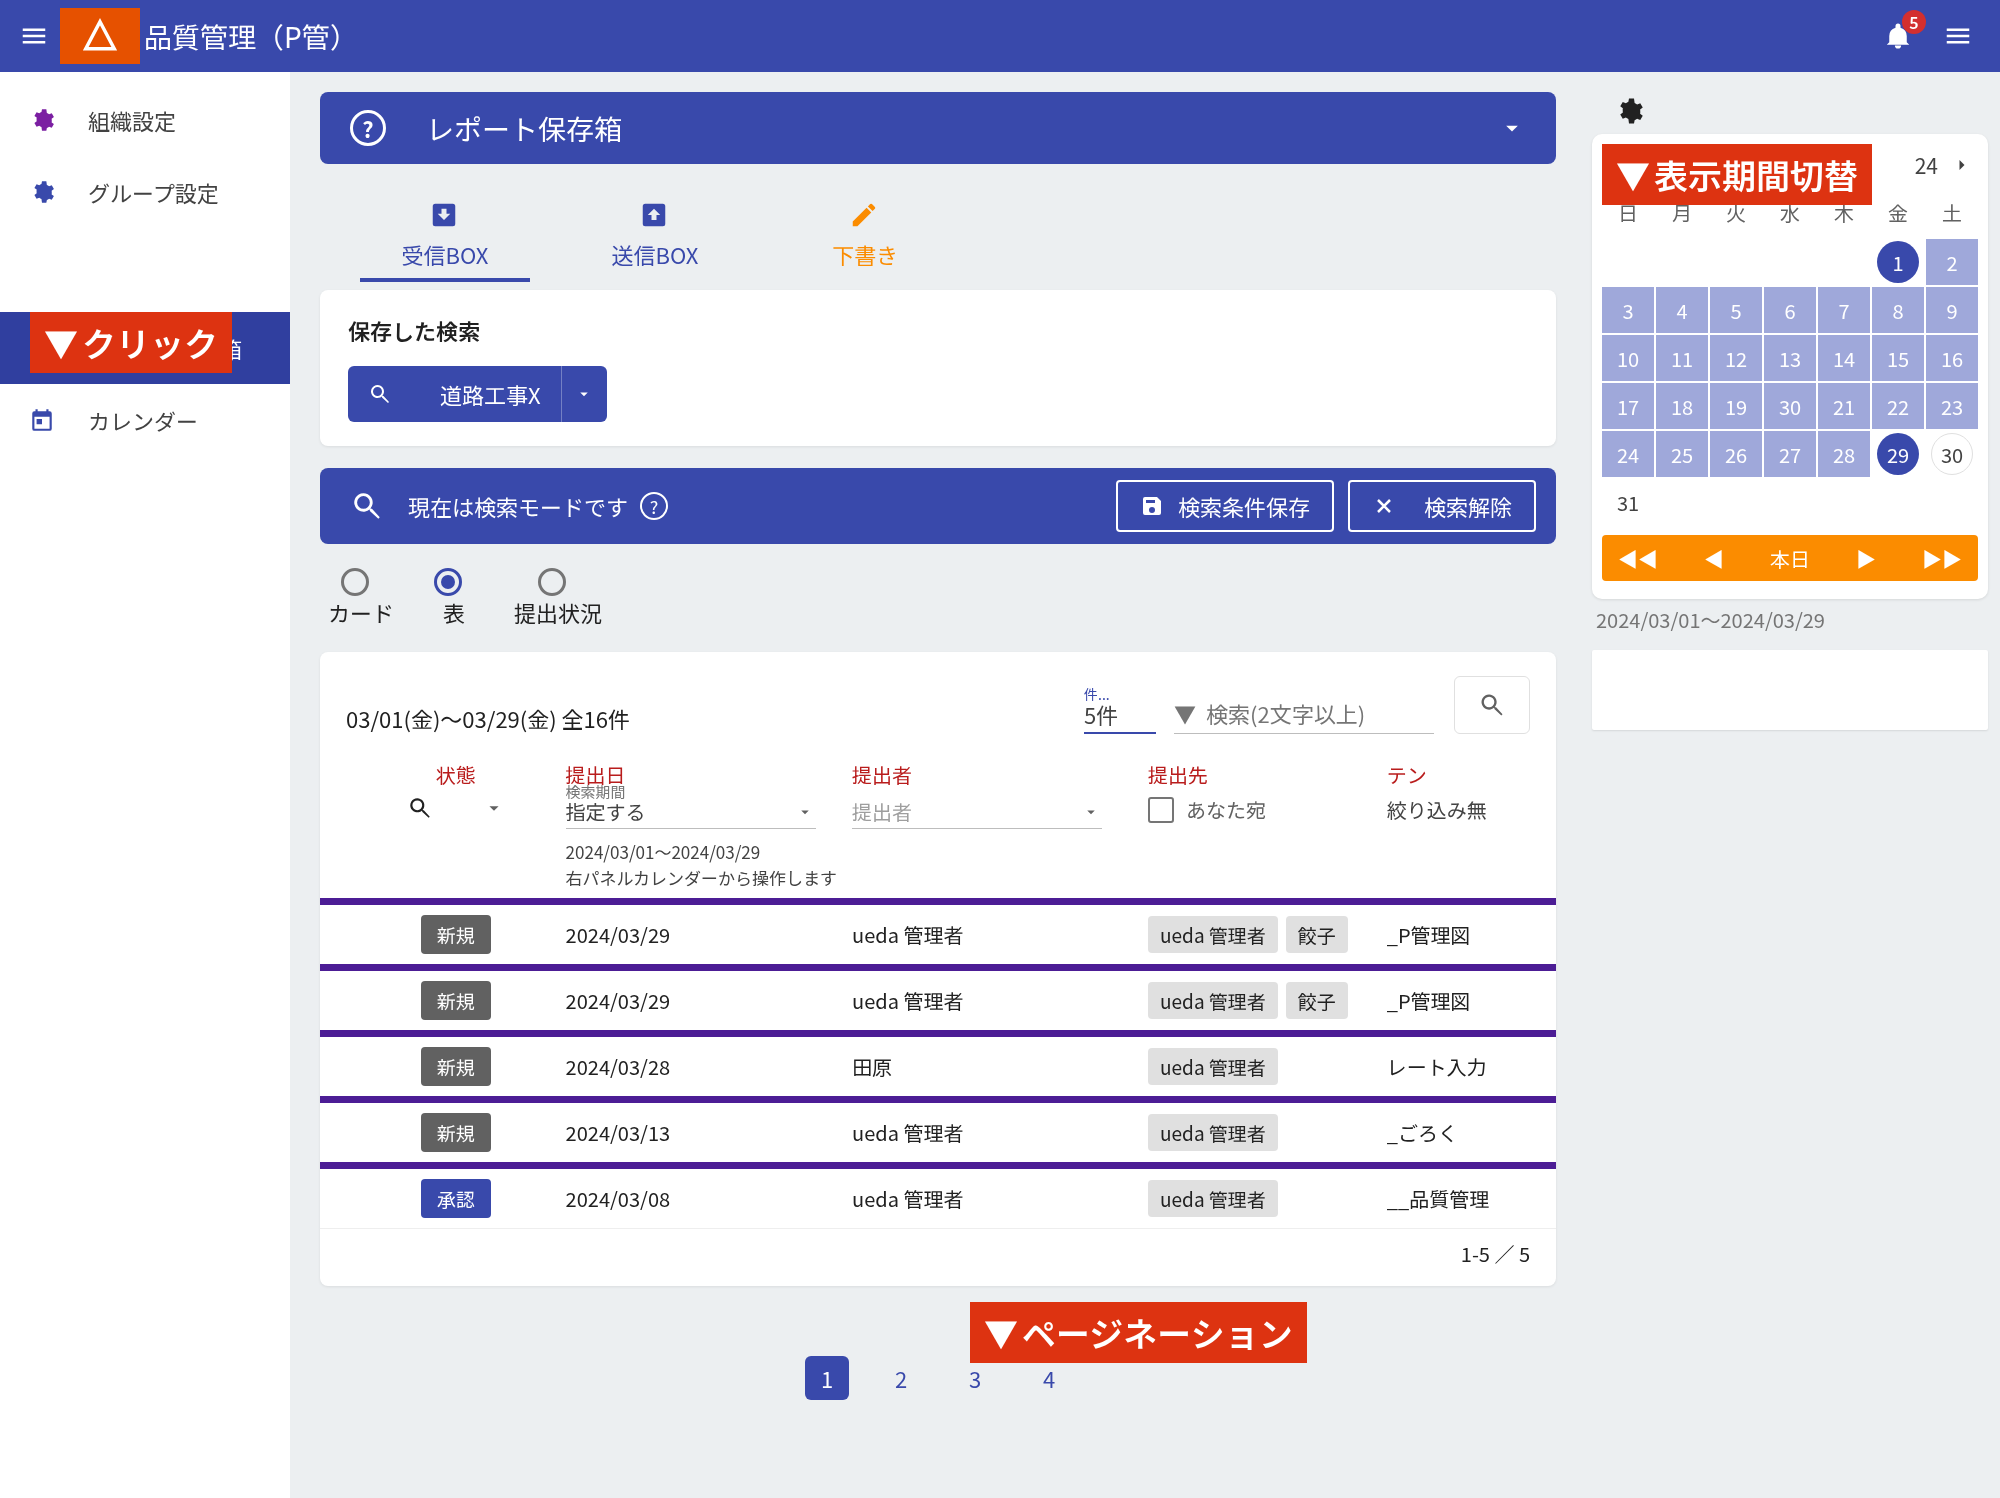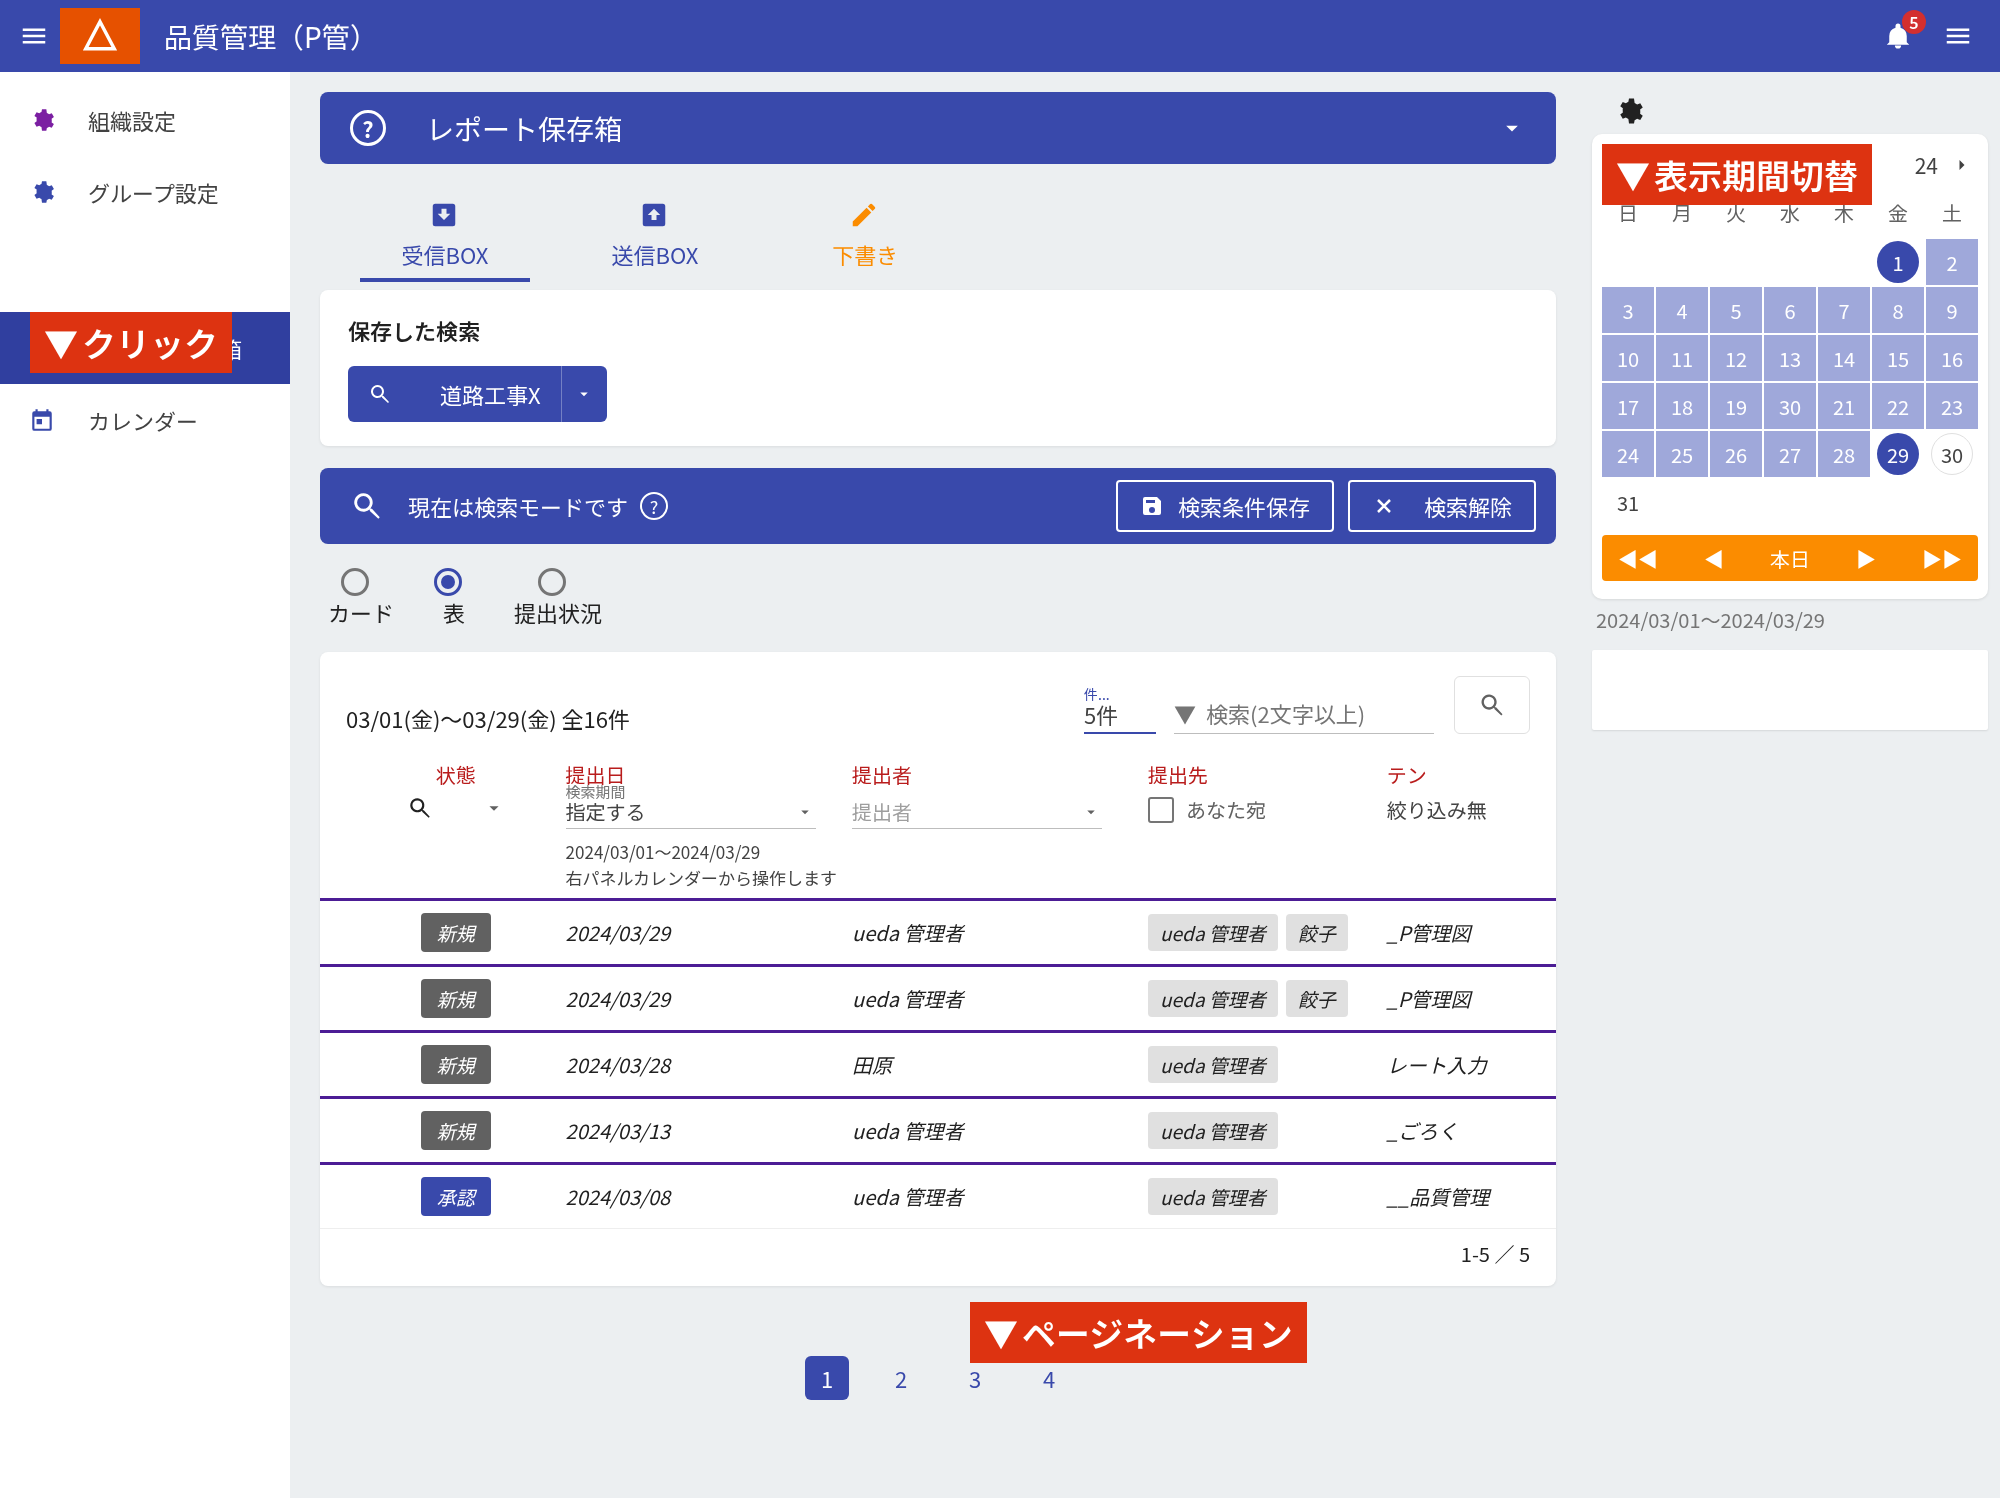--- a/index.html
+++ b/index.html
@@ -2,21 +2,21 @@
 <html><head>
 <meta charset="utf-8">
 <style>
   * { box-sizing: border-box; margin: 0; padding: 0; }
   body { font-family: -apple-system, "Hiragino Sans", "Noto Sans JP", sans-serif; background: #eceff1; color: #212121; width: 2000px; height: 1498px; overflow: hidden; }
   
   
   .appbar { background: #3949ab; color: #fff; height: 72px; display: flex; align-items: center; padding: 0 20px 0 12px; }
   .hamburger { width: 44px; height: 44px; display: flex; align-items: center; justify-content: center; cursor: pointer; }
   .app-logo { width: 80px; height: 56px; background: #e65100; display: flex; align-items: center; justify-content: center; margin: 0 4px; }
-  .app-title { font-size: 28px; font-weight: 400; margin-left: 20px; }
+  .app-title { font-size: 28px; font-weight: 400; margin-left: 0; }
   .appbar-spacer { flex: 1; }
   .bell-wrap { position: relative; width: 44px; height: 44px; display: flex; align-items: center; justify-content: center; cursor: pointer; }
   .badge { position: absolute; top: -4px; right: -6px; background: #d32f2f; color: #fff; font-size: 16px; min-width: 24px; height: 24px; border-radius: 12px; display: flex; align-items: center; justify-content: center; font-weight: 600; }
   .appbar-menu { width: 44px; height: 44px; display: flex; align-items: center; justify-content: center; cursor: pointer; margin-left: 16px; }
 
   
   .wrap { display: flex; height: calc(1498px - 72px); }
   .sidebar { width: 290px; background: #fff; padding-top: 12px; position: relative; }
   .side-item { display: flex; align-items: center; height: 72px; padding: 0 24px; font-size: 22px; color: #424242; cursor: pointer; }
   .side-item.active { background: #303f9f; color: #fff; }
@@ -77,21 +77,21 @@
   .col-sub    { width: 310px; }
   .col-to     { width: 250px; }
   .col-tmpl   { width: 150px; }
   .filter-row { display: flex; align-items: flex-start; padding: 2px 26px 8px; font-size: 18px; color: #616161; }
   .filter-row .col-status { display: flex; align-items: center; justify-content: center; gap: 50px;}
   .dd { border-bottom: 1px solid #bdbdbd; padding: 2px 2px 2px 0; display: flex; align-items: center; justify-content: space-between; font-size: 20px; color:#424242; }
   .dd .lab { position: absolute; margin-top:-40px; font-size: 15px; color:#757575;}
   .date-help { font-size: 17px; color:#424242; margin-top: 10px; line-height:1.5;}
   .cb { width: 26px; height: 26px; border: 2px solid #757575; border-radius: 3px; margin-right: 12px; display:inline-block; vertical-align:middle;}
 
-  .trow { border-top: 3px solid #4c1d95; height: 66px; font-size: 20px; font-style: italic; }
+  .trow { border-top: 7px solid #4c1d95; height: 66px; font-size: 20px; }
   .status-pill { display: inline-block; background: #616161; color: #fff; font-size: 19px; padding: 6px 16px; border-radius: 4px; }
   .status-pill.approve { background: #3949ab; }
   .to-pill { display: inline-block; background: #e0e0e0; padding: 5px 12px; border-radius: 4px; margin-right: 8px; font-size: 19px; }
   .tfoot { text-align: right; padding: 10px 26px; font-size: 20px; border-top:1px solid #eee;}
 
   .pager { display: flex; justify-content: center; gap: 30px; margin-top: 24px; font-size: 22px; color: #3949ab; }
   .pager .pg { width: 44px; height: 44px; display: flex; align-items: center; justify-content: center; border-radius: 6px; cursor: pointer; }
   .pager .pg.active { background: #3949ab; color: #fff; }
 
   

